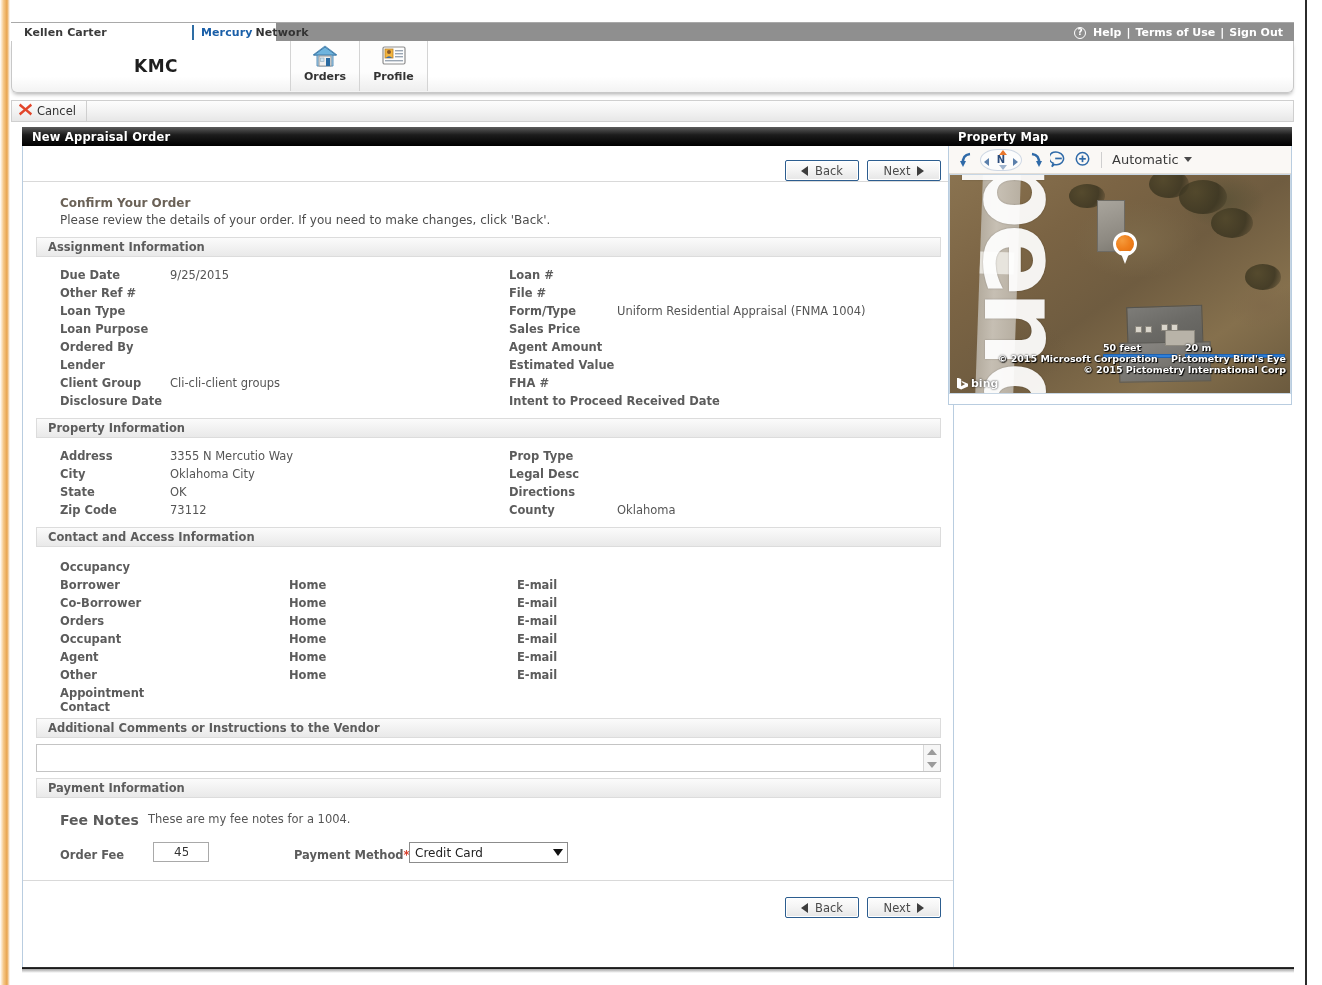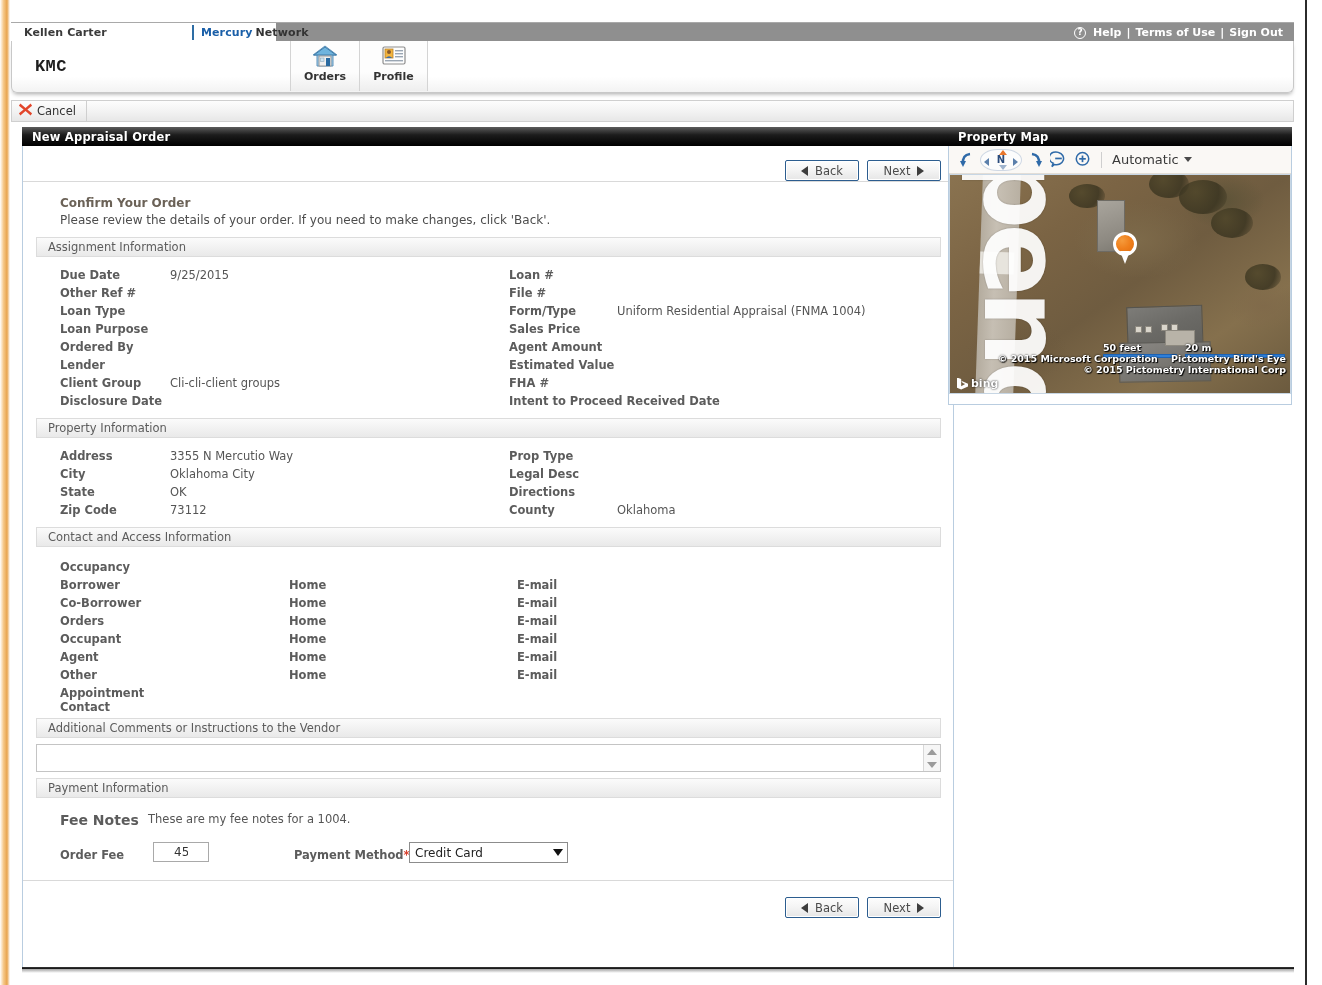--- a/index.html
+++ b/index.html
@@ -82,23 +82,23 @@
   
   .headercard {
     position: absolute; left: 11px; top: 41px;
     width: 1283px; height: 52px;
     background: linear-gradient(to bottom, #ffffff 0%, #ffffff 70%, #f3f3f3 100%);
     border: 1px solid #c8c8c8; border-top: none;
     border-radius: 0 0 6px 6px;
     box-shadow: 0 3px 4px -2px rgba(0,0,0,.35);
   }
   .logo-area {
-    position: absolute; left: 13px; top: 0;
+    position: absolute; left: 0; top: 0;
     width: 278px; height: 50px;
-    display: flex; align-items: center;  font-family: Liberation Mono, monospace;
+    display: flex; align-items: center; justify-content: center;
   }
   .logo-text {
     font-size: 17px; font-weight: bold; color: #1e1e1e;
     letter-spacing: .4px; padding-left: 10px;
   }
   .navtabs { position: absolute; left: 278px; top: 0; height: 50px; display: flex; }
   .navtab {
     width: 69px; height: 50px;
     border-left: 1px solid #d4d4d4;
     display: flex; flex-direction: column;
@@ -174,21 +174,21 @@
     padding: 1px 0 10px 37px;
     font-size: 12px; color: #4d4d4d;
   }
 
   .section-head {
     margin: 0 12px 0 13px;
     height: 20px;
     background: linear-gradient(to bottom,#fbfbfb 0%, #f2f2f2 50%, #e9e9e9 100%);
     border: 1px solid #dcdcdc;
     display: flex; align-items: center; padding-left: 11px;
-    font-size: 11.5px; font-weight: normal; color: #5c5c5c;
+    font-size: 11.5px; font-weight: bold; color: #5c5c5c;
   }
 
   .fieldgrid { position: relative; }
   .frow { position: relative; height: 18px; }
   .flabel {
     position: absolute; font-size: 11.5px; font-weight: bold; color: #5c5c5c;
     white-space: nowrap;
   }
   .fvalue {
     position: absolute; font-size: 11.5px; color: #555555; white-space: nowrap;

